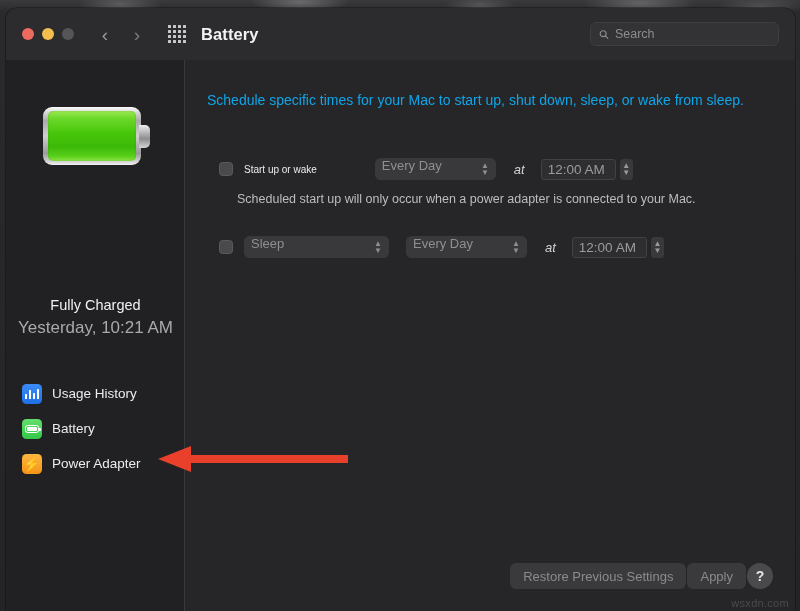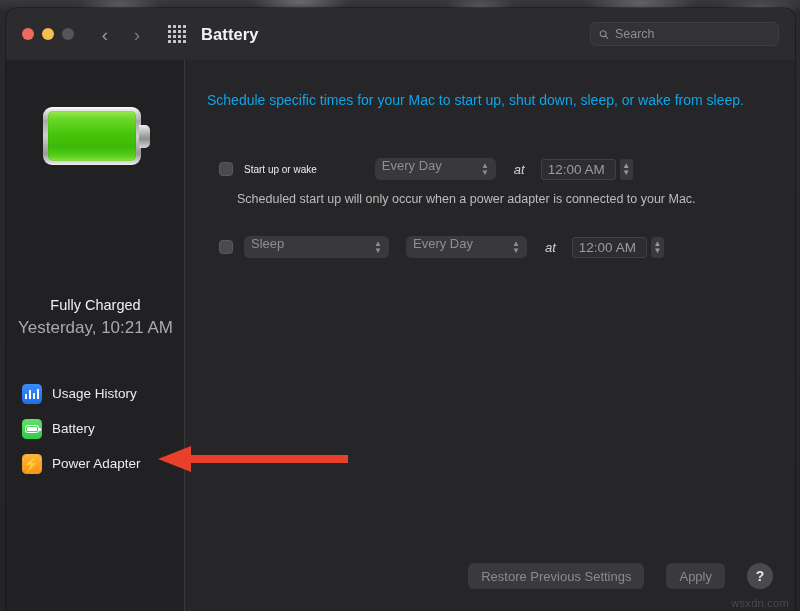--- a/index.html
+++ b/index.html
@@ -258,21 +258,21 @@
   .stepper b { font-size: 8px; line-height: 7px; display: block; font-weight: normal; }
 
   #note {
     position: absolute;
     left: 52px; top: 132px;
     color: #bdbdbf;
     font-size: 12.5px;
   }
 
   
-  #btm { position: absolute; right: 22px; bottom: 22px; display: flex; align-items: center; gap: 22px; }
+  #btm { position: absolute; right: 22px; bottom: 22px; display: flex; align-items: center; gap: 1px; }
   .btn {
     height: 26px;
     border-radius: 6px;
     background: #3a3a3c;
     color: #8b8b8d;
     font-size: 13px;
     display: flex; align-items: center; justify-content: center;
     padding: 0 13px;
     white-space: nowrap;
   }

